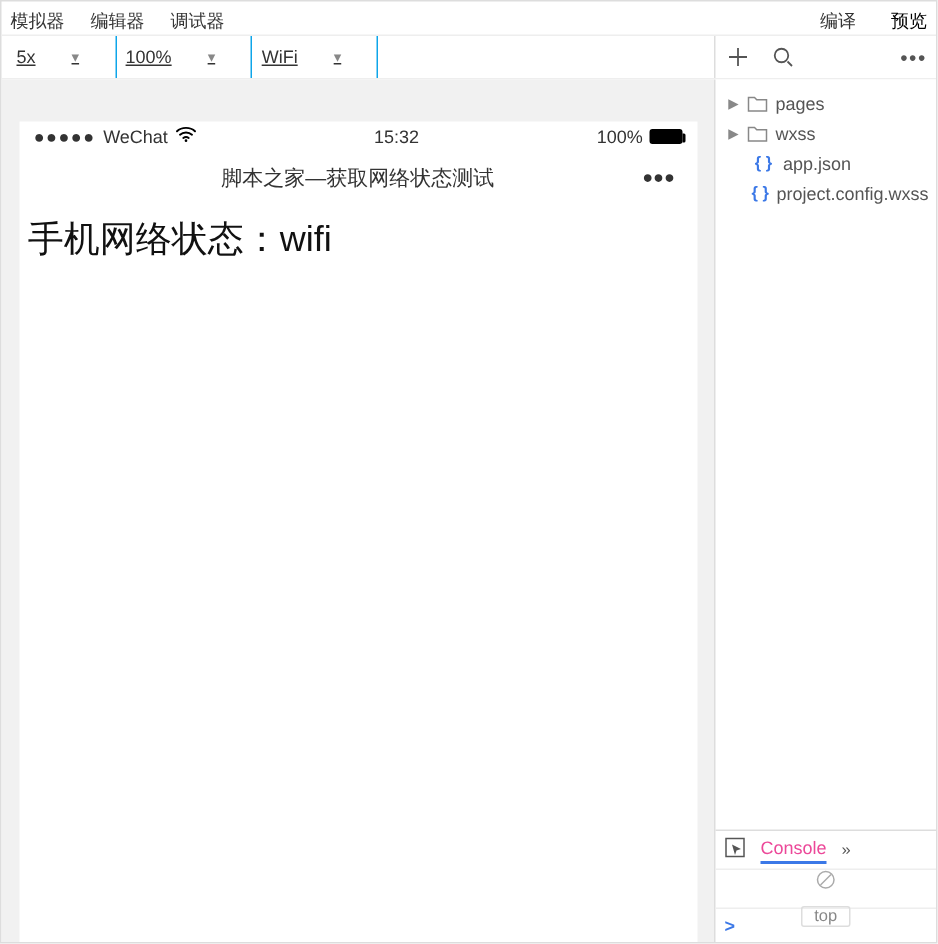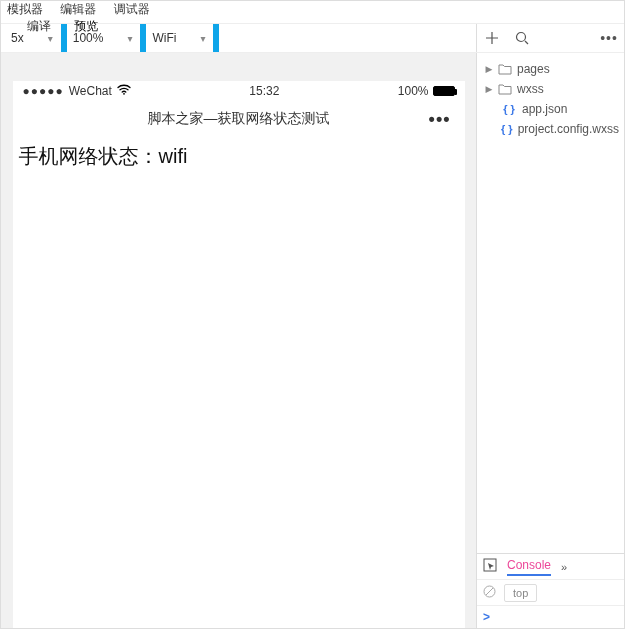--- a/index.html
+++ b/index.html
@@ -11,24 +11,23 @@
     width: 625px;
     height: 629px;
     overflow: hidden;
     border: 1px solid #ddd;
     position: relative;
   }
   .top-menu {
     height: 22px;
     display: flex;
     justify-content: space-between;
-    align-items: flex-start;
+    align-items: flex-end;
     padding: 0 6px;
     font-size: 12px;
-    flex-direction: column;
   }
   .top-menu .left > span, .top-menu .right > span { margin-right: 14px; cursor: default; }
   .top-menu .right > span { margin-right: 0; margin-left: 20px; }
   .disabled { color: #000000; }
   .toolbar-row {
     height: 30px;
     border-top: 1px solid #eee;
     border-bottom: 1px solid #eee;
     display: flex;
     align-items: center;
@@ -37,26 +36,27 @@
     display: flex;
     align-items: center;
     height: 100%;
     flex: 0 0 475px;
     padding-left: 4px;
   }
   .sel {
     display: flex;
     align-items: center;
     justify-content: space-between;
-    border-right: 6px solid #0ea5e9;
+    border-right: 1px solid #0ea5e9;
     height: 100%;
-    padding: 0 8px 0 6px;
+    padding: 0 24px 0 6px;
     font-size: 12px;
     color: #333;
     cursor: pointer;
+    text-decoration: underline;
   }
   .sel .caret { margin-left: 24px; color: #888; font-size: 10px; }
   .toolbar-right {
     flex: 1;
     display: flex;
     align-items: center;
     height: 100%;
     border-left: 1px solid #ddd;
   }
   .tb-icon {
@@ -115,21 +115,21 @@
     justify-content: center;
     position: relative;
     font-size: 14px;
   }
   .nav-more {
     position: absolute; right: 14px; top: 50%; transform: translateY(-50%);
     font-size: 18px; letter-spacing: 1px; cursor: pointer; font-weight: bold;
   }
   .page-content {
     padding: 6px 6px;
-    font-size: 20px;
+    font-size: 24px;
     color: #111;
   }
   .right-col {
     flex: 1;
     border-left: 1px solid #ddd;
     display: flex;
     flex-direction: column;
     background: #fff;
     min-width: 0;
   }
@@ -171,20 +171,21 @@
   }
   .console-tab-active { color: #ec4899; border-bottom: 2px solid #3b78e7; padding-bottom: 2px;}
   .console-filter {
     display: flex;
     align-items: center;
     height: 26px;
     padding: 0 6px;
     gap: 8px;
     color: #888;
     border-bottom: 1px solid #eee;
+    flex-direction: column;
   }
   .console-filter .lbl { border: 1px solid #ddd; border-radius: 2px; padding: 0 8px; font-size: 11px; height: 18px; display: flex; align-items: center;}
   .console-input {
     display: flex;
     align-items: center;
     height: 22px;
     padding: 0 6px;
     color: #3b78e7;
   }
   svg { flex-shrink: 0; }

